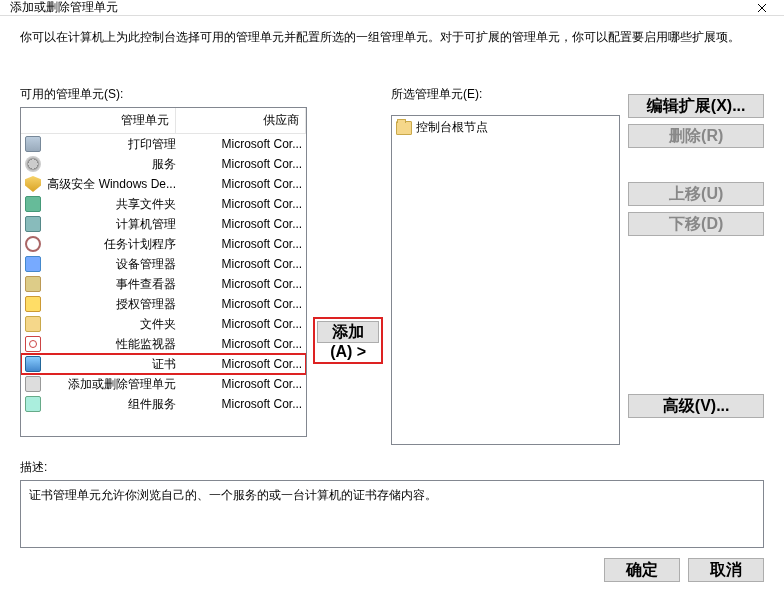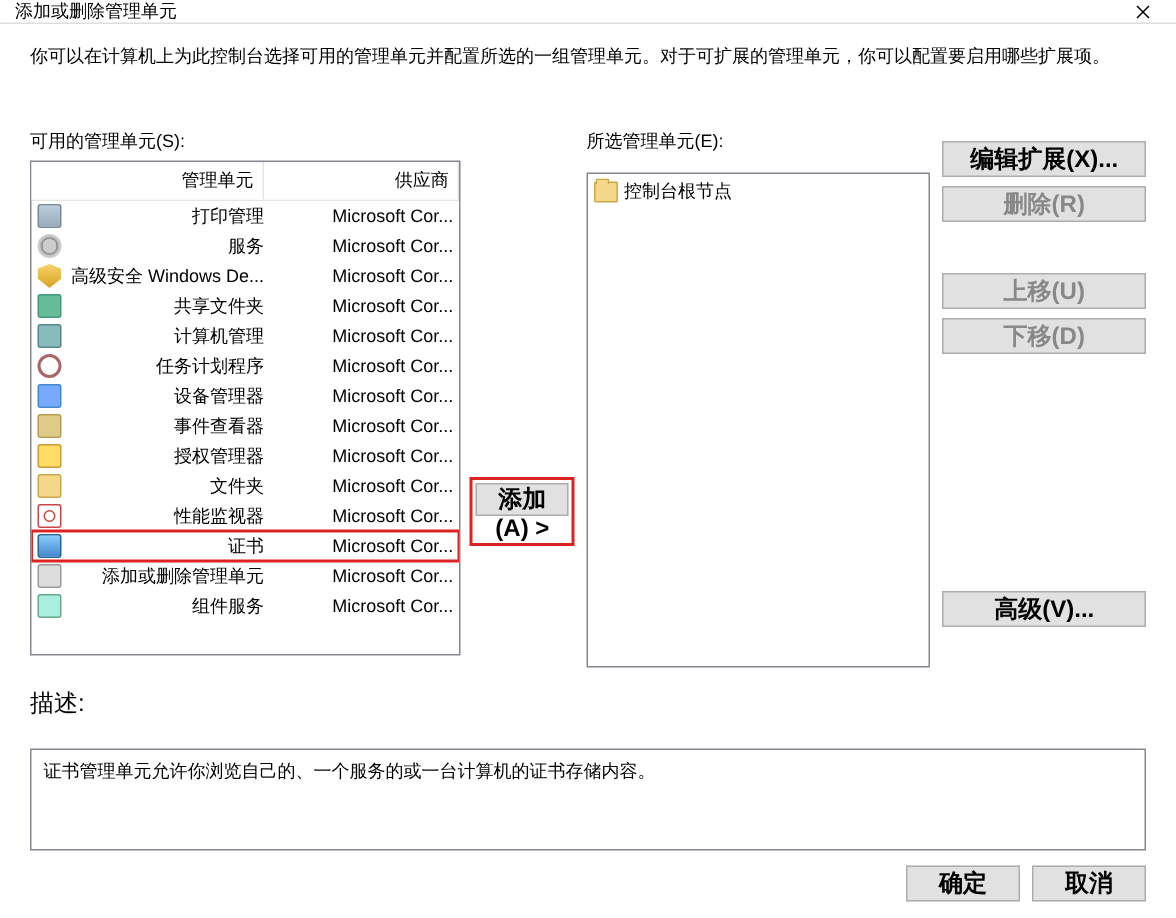--- a/index.html
+++ b/index.html
@@ -161,22 +161,22 @@
     .add-btn-wrap {
       outline: 2px solid #d22;
       padding: 2px;
     }
     .add-btn { width: 62px; height: 22px; }
     .spacer-top { height: 2px; }
     .gap-lg { margin-top: 22px; }
     .gap-huge { margin-top: 146px; }
     .desc-label {
       margin-top: 14px;
-      margin-bottom: 19px;
-      font-size: 16px;
+      margin-bottom: 4px;
+      font-size: 12px;
     }
     .desc-box {
       border: 1px solid #828790;
       background: #fff;
       height: 68px;
       padding: 6px 8px;
       font-size: 12px;
     }
     .dialog-buttons {
       display: flex;

